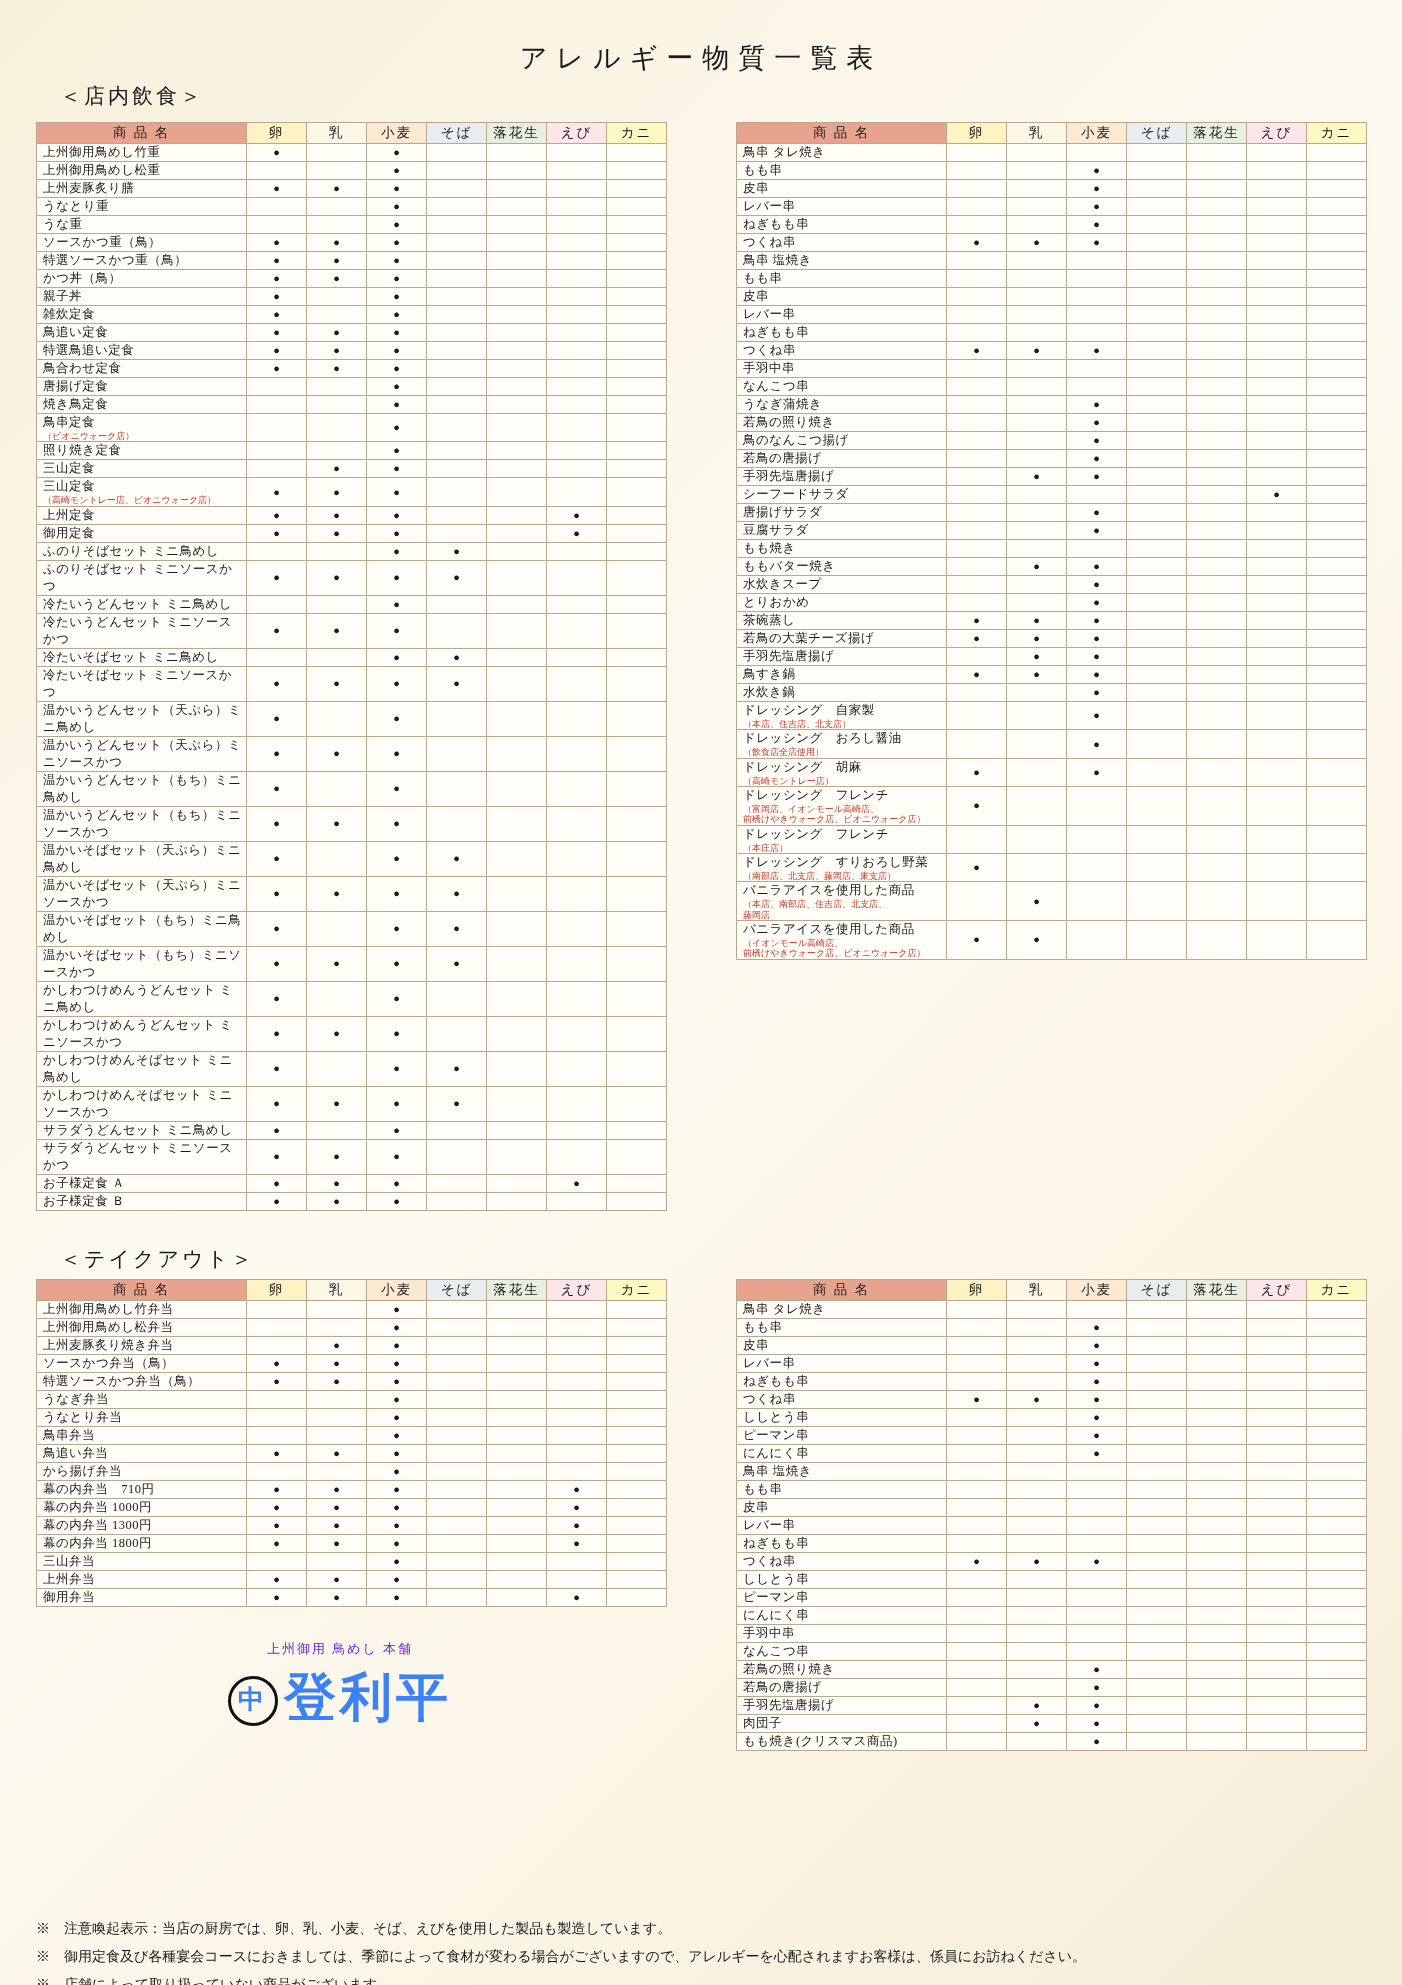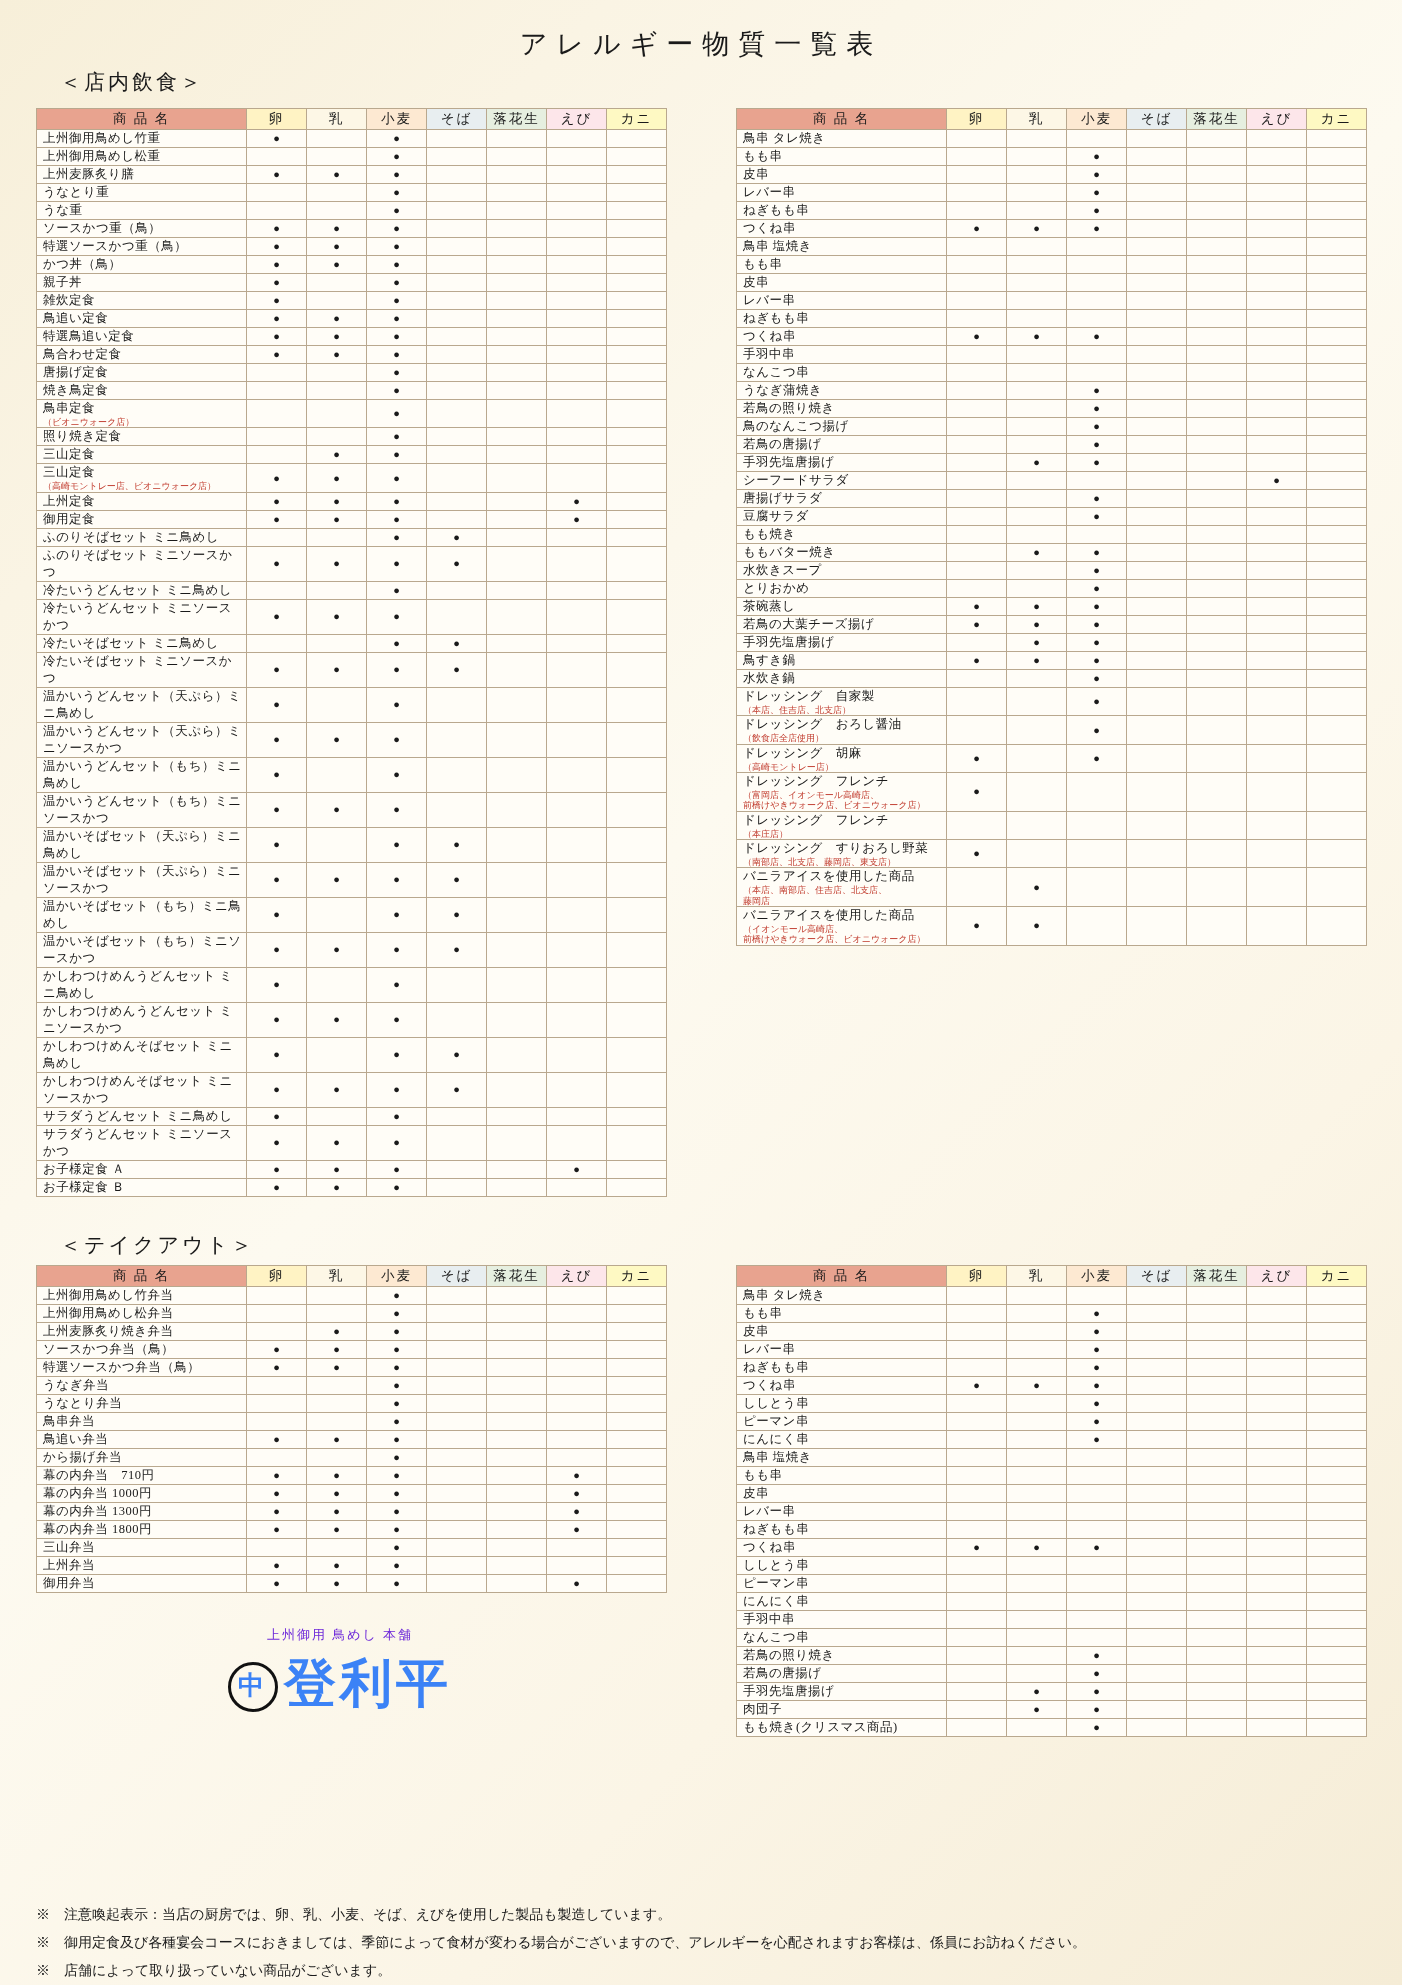--- a/index.html
+++ b/index.html
@@ -5,21 +5,21 @@
   html,body{margin:0;padding:0;}
   body{
     width:1402px;height:1985px;
     background:linear-gradient(135deg,#f7efd9 0%,#faf4e4 18%,#fdfaf0 45%,#fbf5e6 72%,#f5ecd6 100%);
     font-family:"Liberation Serif","DejaVu Serif",serif;
     color:#1a1a1a;position:relative;overflow:hidden;
   }
   .page{position:relative;width:1402px;height:1985px;}
   h1.title{
     text-align:center;font-size:27px;letter-spacing:9px;font-weight:normal;
-    margin:26px 0 6px 0;
+    margin:40px 0 6px 0;
   }
   .section-head{
     font-size:21px;letter-spacing:3px;margin:0;padding:0;
   }
   
   .cols{display:flex;justify-content:space-between;padding:0 36px;box-sizing:border-box;}
   .col{width:630px;}
   table{border-collapse:collapse;width:100%;table-layout:fixed;}
   table td,table th{
     border:1px solid #b9a88e;

